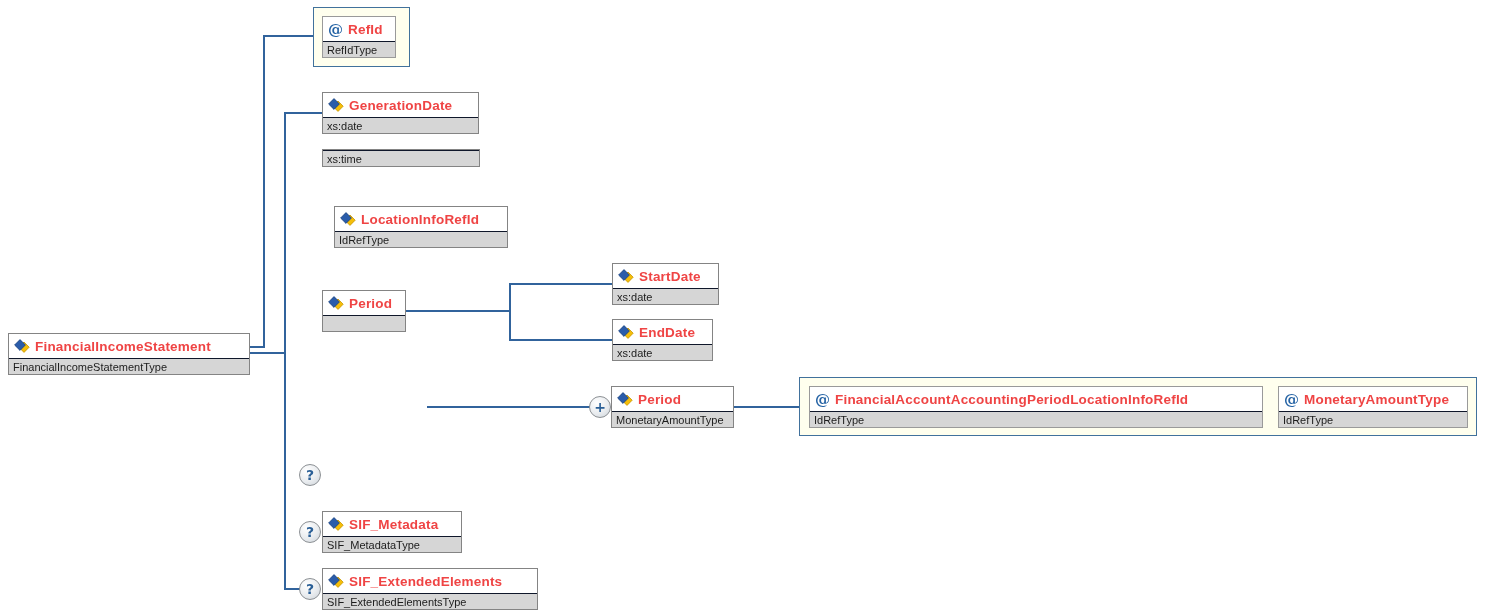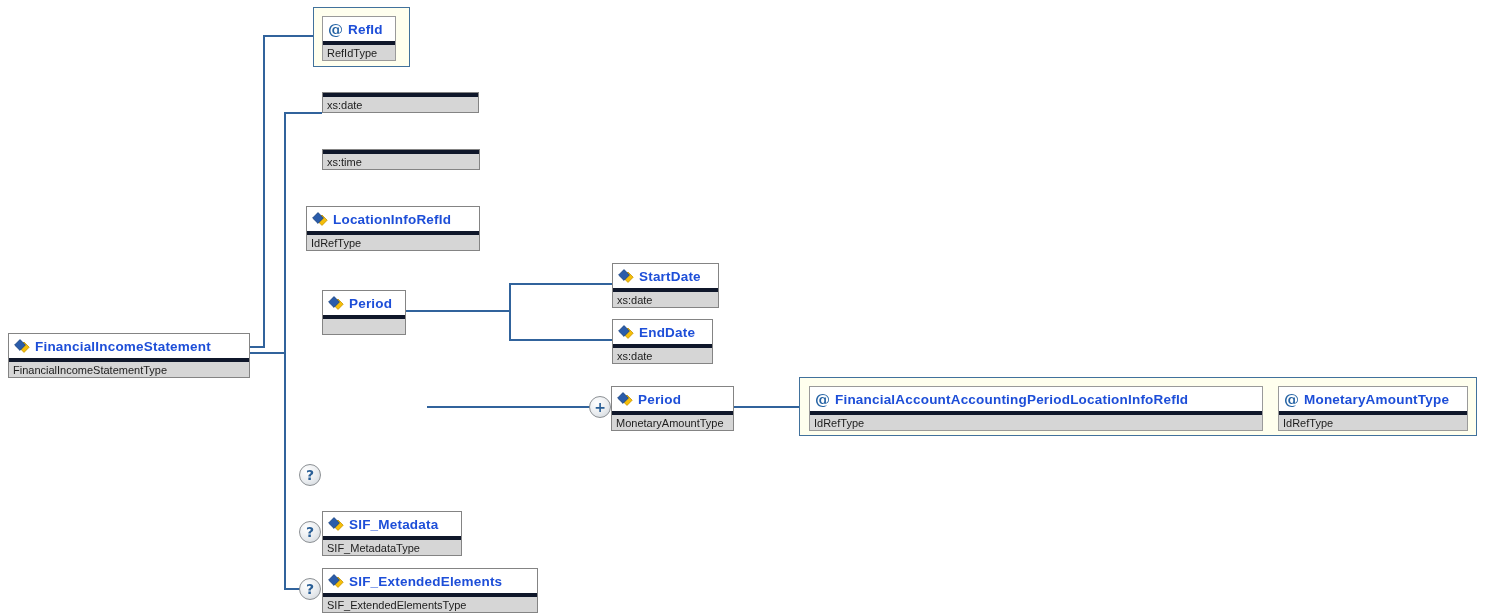--- a/index.html
+++ b/index.html
@@ -6,23 +6,23 @@
   .canvas {
     position:relative; width:1499px; height:615px; background:#ffffff;
     font-family:"Liberation Sans", sans-serif; overflow:hidden;
   }
   svg.wires { position:absolute; left:0; top:0; z-index:1; }
   svg.wires path { stroke:#31639C; stroke-width:2; fill:none; }
 
   
   .node { position:absolute; background:#fff; border:1px solid #848484; z-index:2; }
   .node .title { display:flex; align-items:center; height:24px; padding:0 7px 0 5px; }
-  .node .nm { font-weight:bold; font-size:13.5px; color:#1d4ed8; white-space:nowrap; margin-left:5px; letter-spacing:.2px; }
+  .node .nm { font-weight:bold; font-size:13.5px; color:#ef4444; white-space:nowrap; margin-left:5px; letter-spacing:.2px; }
   .node .type {
-    height:14px; background:#D6D6D6; border-top:4px solid #0f172a;
+    height:14px; background:#D6D6D6; border-top:1px solid #0f172a;
     font-size:11px; line-height:14px; padding:1px 4px 0 4px; color:#1c1c1c; white-space:nowrap; overflow:hidden;
   }
   .el-icon { flex:0 0 auto; display:block; }
 
   
   .attr-group { position:absolute; background:#FFFFEE; border:1px solid #41719C; z-index:2; }
   .attr-node { border-color:#9a9a9a; }
   .at {
     color:#2664A5; font-weight:bold; font-size:15px; line-height:15px;
     font-family:"DejaVu Serif", serif;
@@ -75,28 +75,34 @@
     <div class="node attr-node" style="left:8px;top:8px;width:72px">
       <div class="title">
         <span class="at">@</span>
         <span class="nm">RefId</span>
       </div>
       <div class="type">RefIdType</div>
     </div>
   </div>
 
   <div class="node" style="left:322px;top:92px;width:155px">
+    <div class="title">
+      <svg class="el-icon" width="16" height="14" viewBox="0 0 16 14">
+          <use href="#elicon"></use>
+        </svg>
+      <span class="nm">GenerationDate</span>
+    </div>
     <div class="type">xs:date</div>
   </div>
 
   <div class="node" style="left:322px;top:149px;width:156px">
     <div class="type">xs:time</div>
   </div>
 
-  <div class="node" style="left:306px;top:206px;width:172px">
+  <div class="node" style="left:334px;top:206px;width:172px">
     <div class="title">
       <svg class="el-icon" width="16" height="14" viewBox="0 0 16 14">
           <use href="#elicon"></use>
         </svg>
       <span class="nm">LocationInfoRefId</span>
     </div>
     <div class="type">IdRefType</div>
   </div>
 
   <div class="node" style="left:322px;top:290px;width:82px">

